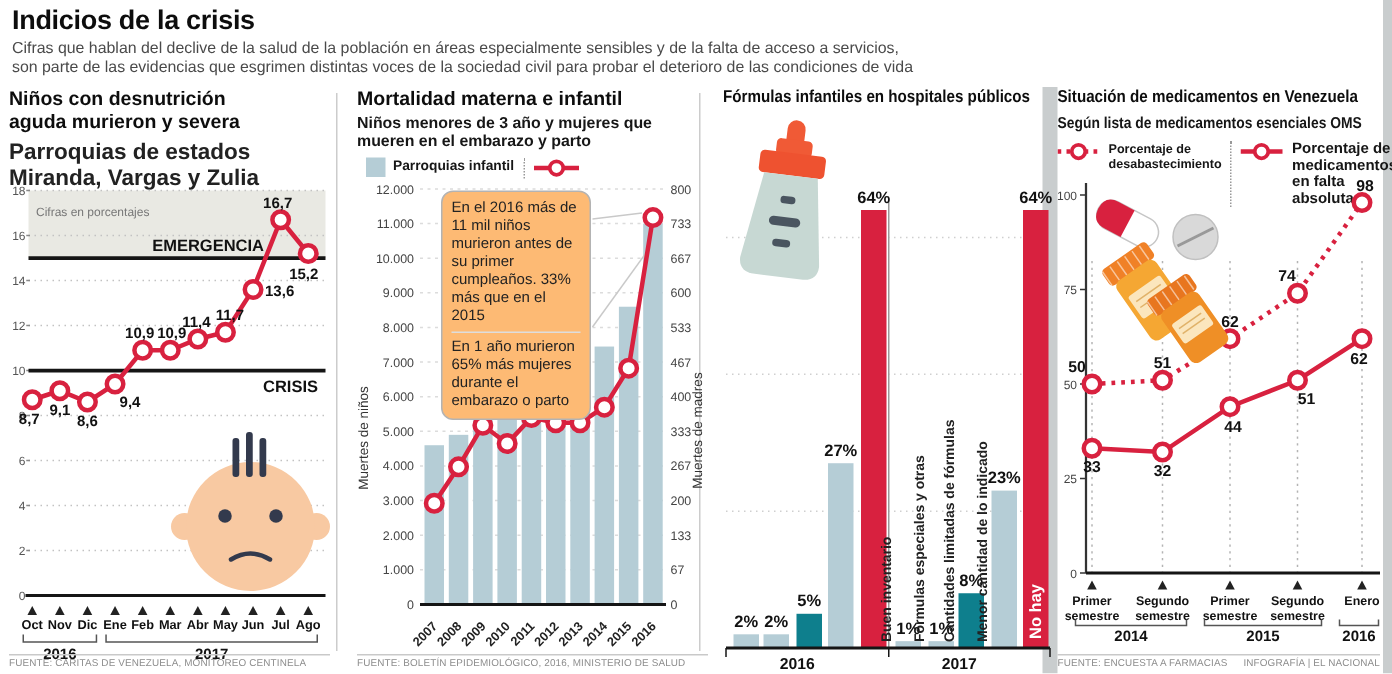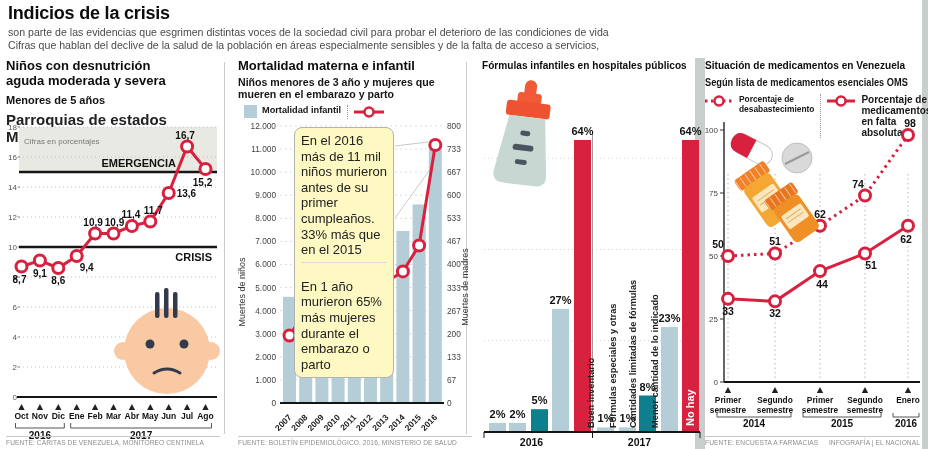--- a/index.html
+++ b/index.html
@@ -22,44 +22,43 @@
   .psubM { font-size:10.6px; font-weight:bold; color:#161616; line-height:12px; margin-top:3px; }
   .psubS { font-size:10.5px; font-weight:bold; color:#161616; margin-top:3px; transform:scaleX(0.88); transform-origin:left top; white-space:nowrap; }
   .src { position:absolute; left:0; right:2px; bottom:3px; font-size:6.6px; color:#8d8d8d; border-top:1px solid #c9c9c9; padding-top:2px; letter-spacing:0.1px; }
   .src.two { display:flex; justify-content:space-between; }
   svg { position:absolute; left:0; }
   svg text { font-family:"Liberation Sans",sans-serif; }
   .legend { position:absolute; display:flex; align-items:flex-start; }
   .legend .sq { width:13px; height:13px; background:#b5cdd6; margin-right:5px; flex:none; }
   .legend .ltxt { font-size:9.2px; font-weight:bold; color:#161616; }
   .ldiv { border-left:1px dotted #999; align-self:stretch; margin:0 6px; }
-  .callout { position:absolute; left:56px; top:69px; width:100px; background:#fef9c3; border:1px solid #b3b3b3; border-radius:8px; padding:5px 6px; font-size:13px; line-height:1.2; color:#222; z-index:3; }
-  .callout p + p { border-top:1px solid #ddd; margin-top:4px; padding-top:16px; }
+  .callout { position:absolute; left:56px; top:69px; width:100px; background:#fdba74; border:1px solid #b3b3b3; border-radius:8px; padding:5px 6px; font-size:10px; line-height:1.2; color:#222; z-index:3; }
+  .callout p + p { border-top:1px solid #ddd; margin-top:4px; padding-top:4px; }
   .lgm { width:30px; height:14px; flex:none; margin-right:4px; }
 </style>
 </head>
 <body>
 
 <div id="stage">
 
   <div class="hdr">
     <h1>Indicios de la crisis</h1>
+    <div class="sub">Cifras que hablan del declive de la salud de la población en áreas especialmente sensibles y de la falta de acceso a servicios,</div>
     <div class="sub">son parte de las evidencias que esgrimen distintas voces de la sociedad civil para probar el deterioro de las condiciones de vida</div>
-    <div class="sub">Cifras que hablan del declive de la salud de la población en áreas especialmente sensibles y de la falta de acceso a servicios,</div>
   </div>
 
   <div class="vdiv" style="left:224px"></div>
   <div class="vdiv" style="left:466px"></div>
   <div class="grayband" style="left:695px;top:58px;width:10px;height:391px"></div>
   <div class="grayband" style="left:922px;top:0;width:6px;height:449px"></div>
 
   <div class="panel" id="p1">
     <div class="ptitle">Niños con desnutrición</div>
-    <div class="ptitle">aguda moderada y severa</div>
-    <div class="psub1">Menores de 5 años</div>
+    <div class="ptitle">aguda murieron y severa</div>
     <div class="psub2">Parroquias de estados Miranda, Vargas y Zulia</div>
     <svg width="216" height="330" style="top:62px">
         <rect x="13" y="7" width="198" height="45" fill="#e9e9e3"></rect>
         <text x="11" y="280" font-size="8" fill="#555" text-anchor="end">0</text>
         <line x1="11.5" x2="14" y1="277" y2="277" stroke="#888"></line>
         <line x1="13" x2="211" y1="247" y2="247" stroke="#c2c2c2" stroke-dasharray="1,3"></line>
         <text x="11" y="250" font-size="8" fill="#555" text-anchor="end">2</text>
         <line x1="11.5" x2="14" y1="247" y2="247" stroke="#888"></line>
         <line x1="13" x2="211" y1="217" y2="217" stroke="#c2c2c2" stroke-dasharray="1,3"></line>
         <text x="11" y="220" font-size="8" fill="#555" text-anchor="end">4</text>
@@ -153,21 +152,21 @@
         <text x="135.1" y="319" font-size="10" fill="#111" text-anchor="middle" font-weight="bold">2017</text>
       </svg>
     <div class="src">FUENTE: CARITAS DE VENEZUELA, MONITOREO CENTINELA</div>
   </div>
 
   <div class="panel" id="p2">
     <div class="ptitle">Mortalidad materna e infantil</div>
     <div class="psubM" style="width:232px">Niños menores de 3 año y mujeres que mueren en el embarazo y parto</div>
     <div class="legend" style="left:6px;top:47px;width:228px">
       <span class="sq"></span>
-      <span class="ltxt">Mortalidad infantil</span>
+      <span class="ltxt">Parroquias infantil</span>
       <span class="ldiv"></span>
       <svg class="lgm" style="position:static">
           <line x1="0" x2="30" y1="7" y2="7" stroke="#d8213f" stroke-width="3"></line>
           <circle cx="15" cy="7" r="4.5" fill="#fff" stroke="#d8213f" stroke-width="2.5"></circle>
         </svg>
     </div>
     <div class="callout">
       <p>En el 2016 más de 11 mil niños murieron antes de su primer cumpleaños. 33% más que en el 2015</p>
       <p>En 1 año murieron 65% más mujeres durante el embarazo o parto</p>
     </div>

